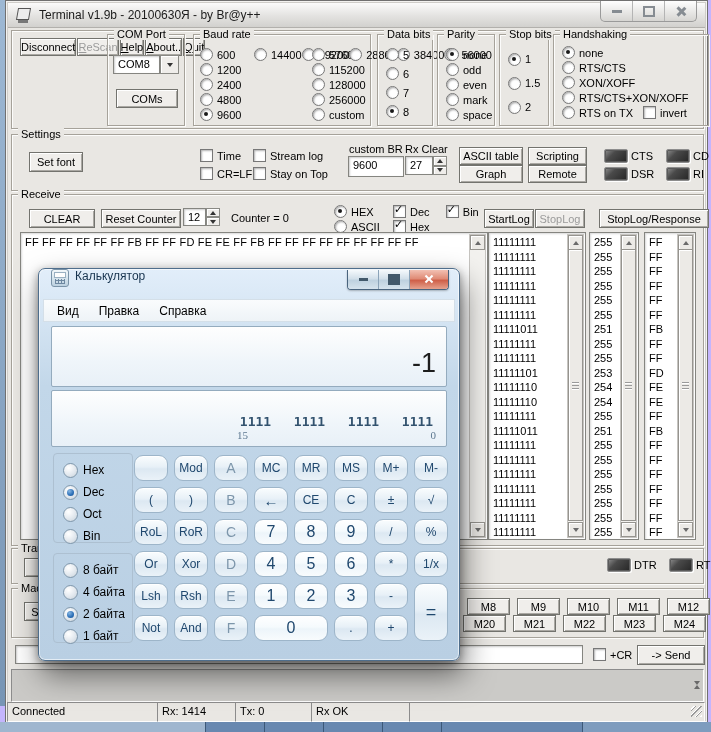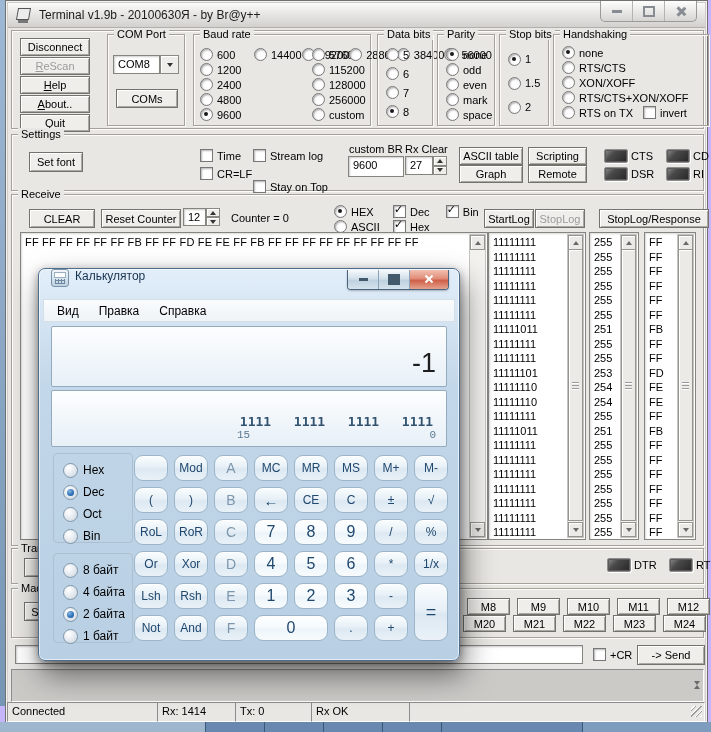--- a/index.html
+++ b/index.html
@@ -71,21 +71,21 @@
   .cwb .gmin{width:9px;height:3px;border:none}
   .cwb.close{width:38px;background:linear-gradient(#f2c0b2,#e08c77 45%,#cf6049 55%,#e6a28d)}
   .cwb.close .gx::before,.cwb.close .gx::after{background:#fff;width:2px;height:10px;left:4.5px}
   .cmenu{position:absolute;left:4px;top:30px;right:4px;height:21px;background:linear-gradient(#fafcfd,#eef3f7);border:1px solid #d4dfe8;display:flex;align-items:center;padding-left:4px;gap:2px}
   .mitem{padding:2px 9px;font-size:12px}
   .cpanel{position:absolute;border:1px solid #94abbe;border-radius:2px;background:linear-gradient(#fefefe,#eff5fa 60%,#e8f0f7)}
   .cvalue{position:absolute;right:10px;bottom:7px;font-size:27px;color:#1d1d1d}
   .bitrow{position:absolute;right:10px;bottom:4px;display:flex;gap:17px}
   .bitgrp{width:37px;display:flex;flex-direction:column}
   .bitgrp .dg{font-family:"DejaVu Sans Mono",monospace;font-size:13px;font-weight:bold;color:#32526e;text-align:center}
-  .bitgrp .tag{font-family:Liberation Mono, monospace;font-size:11px;color:#5d7890;text-align:center;height:13px}
+  .bitgrp .tag{font-family:Liberation Serif, serif;font-size:11px;color:#5d7890;text-align:center;height:13px}
   .bitgrp:first-child .tag{text-align:left}
   .bitgrp:last-child .tag{text-align:right}
   .cgb{position:absolute;border:1px solid #adc0d1;border-radius:4px}
   .c-opt{display:flex;align-items:center;gap:5px;height:14px;font-size:12px;white-space:nowrap}
   .crad{width:13px;height:13px;border-radius:50%;border:1px solid #7f97ab;background:radial-gradient(circle at 35% 30%,#fff,#e2e8ee 55%,#c7d1da);position:relative;flex:none}
   .c-opt.sel .crad::after{content:"";position:absolute;left:3px;top:3px;width:7px;height:7px;border-radius:50%;background:radial-gradient(circle at 35% 30%,#86b6e2,#2c6fb7 60%,#174f8d)}
   .keys{position:absolute;left:95px;top:186px;display:grid;grid-template-columns:repeat(8,34px);grid-auto-rows:26px;gap:6px}
   .key{display:flex;align-items:center;justify-content:center;border:1px solid #9db5c9;border-radius:9px;background:linear-gradient(#fafdfe,#e7f0f7 46%,#dce8f2 54%,#eaf2f8);font-size:12px;color:#20486e;box-shadow:inset 0 1px 0 rgba(255,255,255,.9)}
   .key.digit{font-size:16px;background:linear-gradient(#fff,#f5fafd 46%,#edf5fa 54%,#f8fbfd)}
   .key.hexk{font-size:14px;color:#7d96ab}
@@ -110,21 +110,21 @@
         </div>
       <div class="wb">
           <span class="gmax"></span>
         </div>
       <div class="wb">
           <span class="gx"></span>
         </div>
     </div>
 
     <div class="gb" style="left:5px;top:29px;width:691px;height:97px">
-      <div class="abs" style="left:8px;top:7px;width:70px;display:flex;flex-direction:column;gap:1px">
+      <div class="abs" style="left:8px;top:7px;width:70px;display:flex;flex-direction:row;gap:1px">
           <div class="btn" style="position:static;height:16px">
             <span>Disconnect</span>
           </div>
           <div class="btn dis ul" style="position:static;height:16px">
             <span>ReScan</span>
           </div>
           <div class="btn ul" style="position:static;height:16px">
             <span>Help</span>
           </div>
           <div class="btn ul" style="position:static;height:16px">
@@ -327,21 +327,21 @@
       <div class="abs" style="left:188px;top:13px;display:flex;flex-direction:column;gap:3px">
           <div class="opt">
             <span class="cb"></span>
             <span class="t">Time</span>
           </div>
           <div class="opt">
             <span class="cb"></span>
             <span class="t">CR=LF</span>
           </div>
         </div>
-      <div class="abs" style="left:241px;top:13px;display:flex;flex-direction:column;gap:16px">
+      <div class="abs" style="left:241px;top:13px;display:flex;flex-direction:column;gap:3px">
           <div class="opt">
             <span class="cb"></span>
             <span class="t">Stream log</span>
           </div>
           <div class="opt">
             <span class="cb"></span>
             <span class="t">Stay on Top</span>
           </div>
         </div>
       <div class="txt" style="left:337px;top:8px">custom BR</div>

